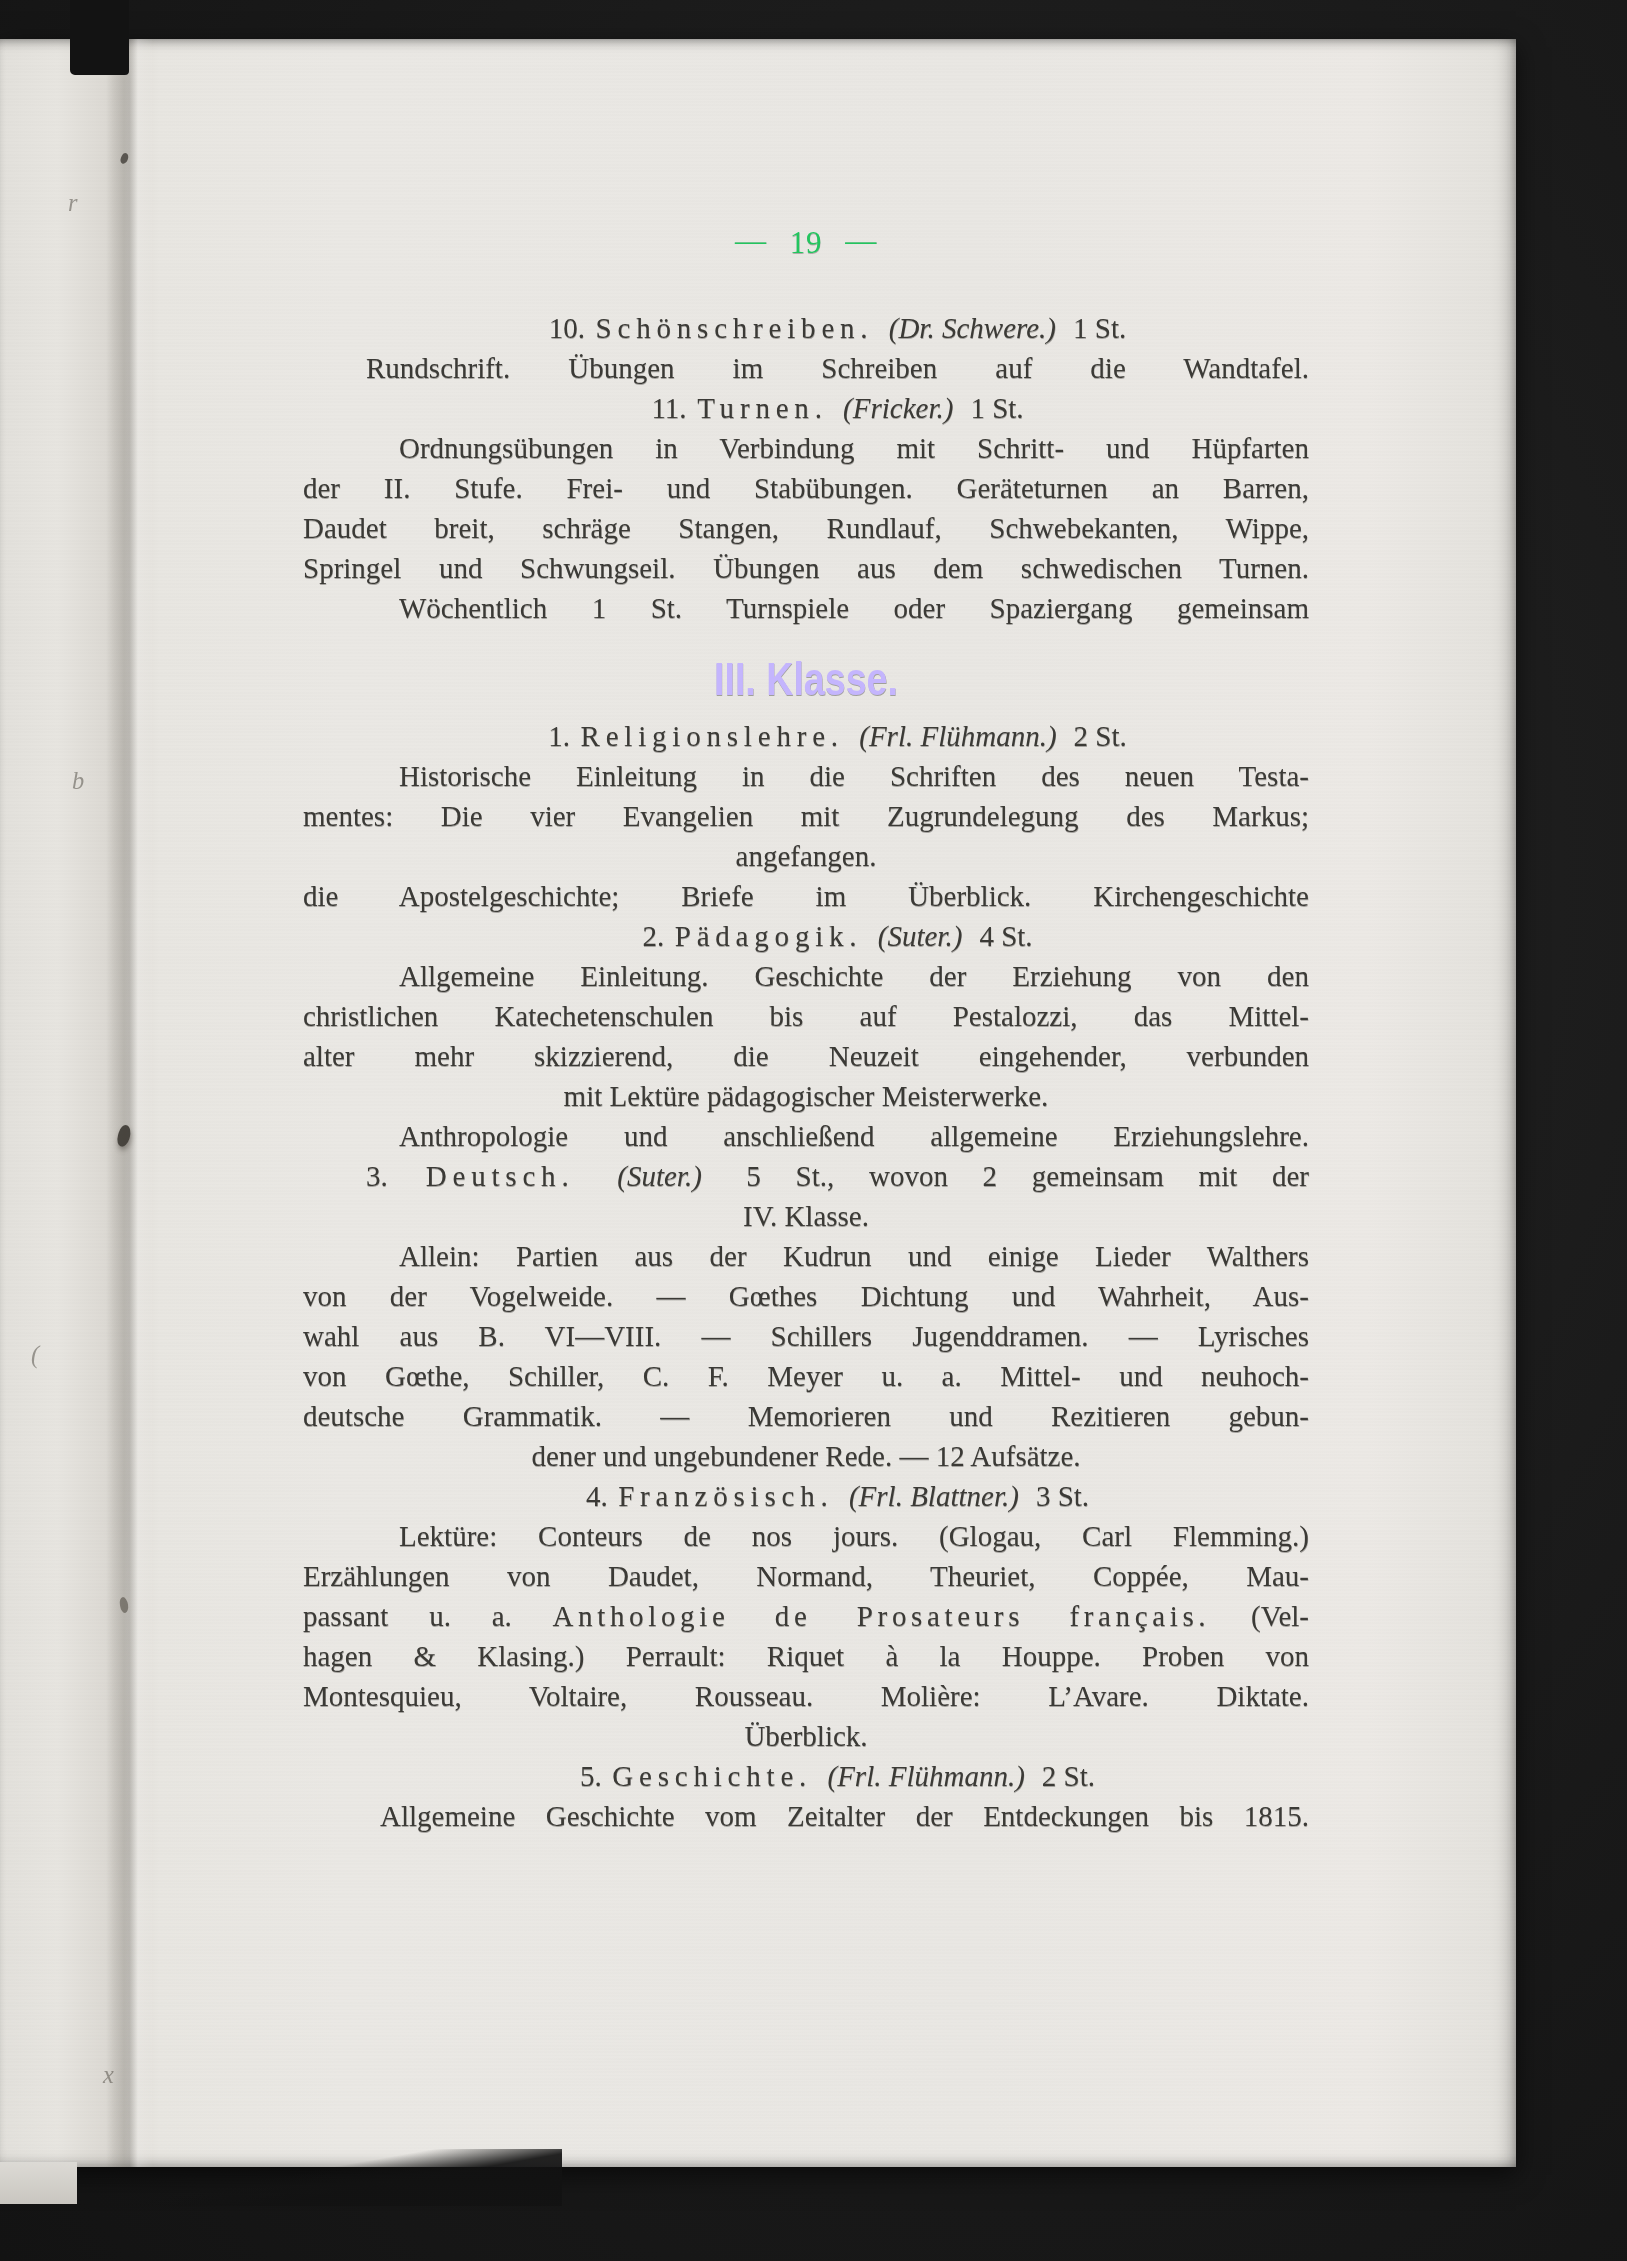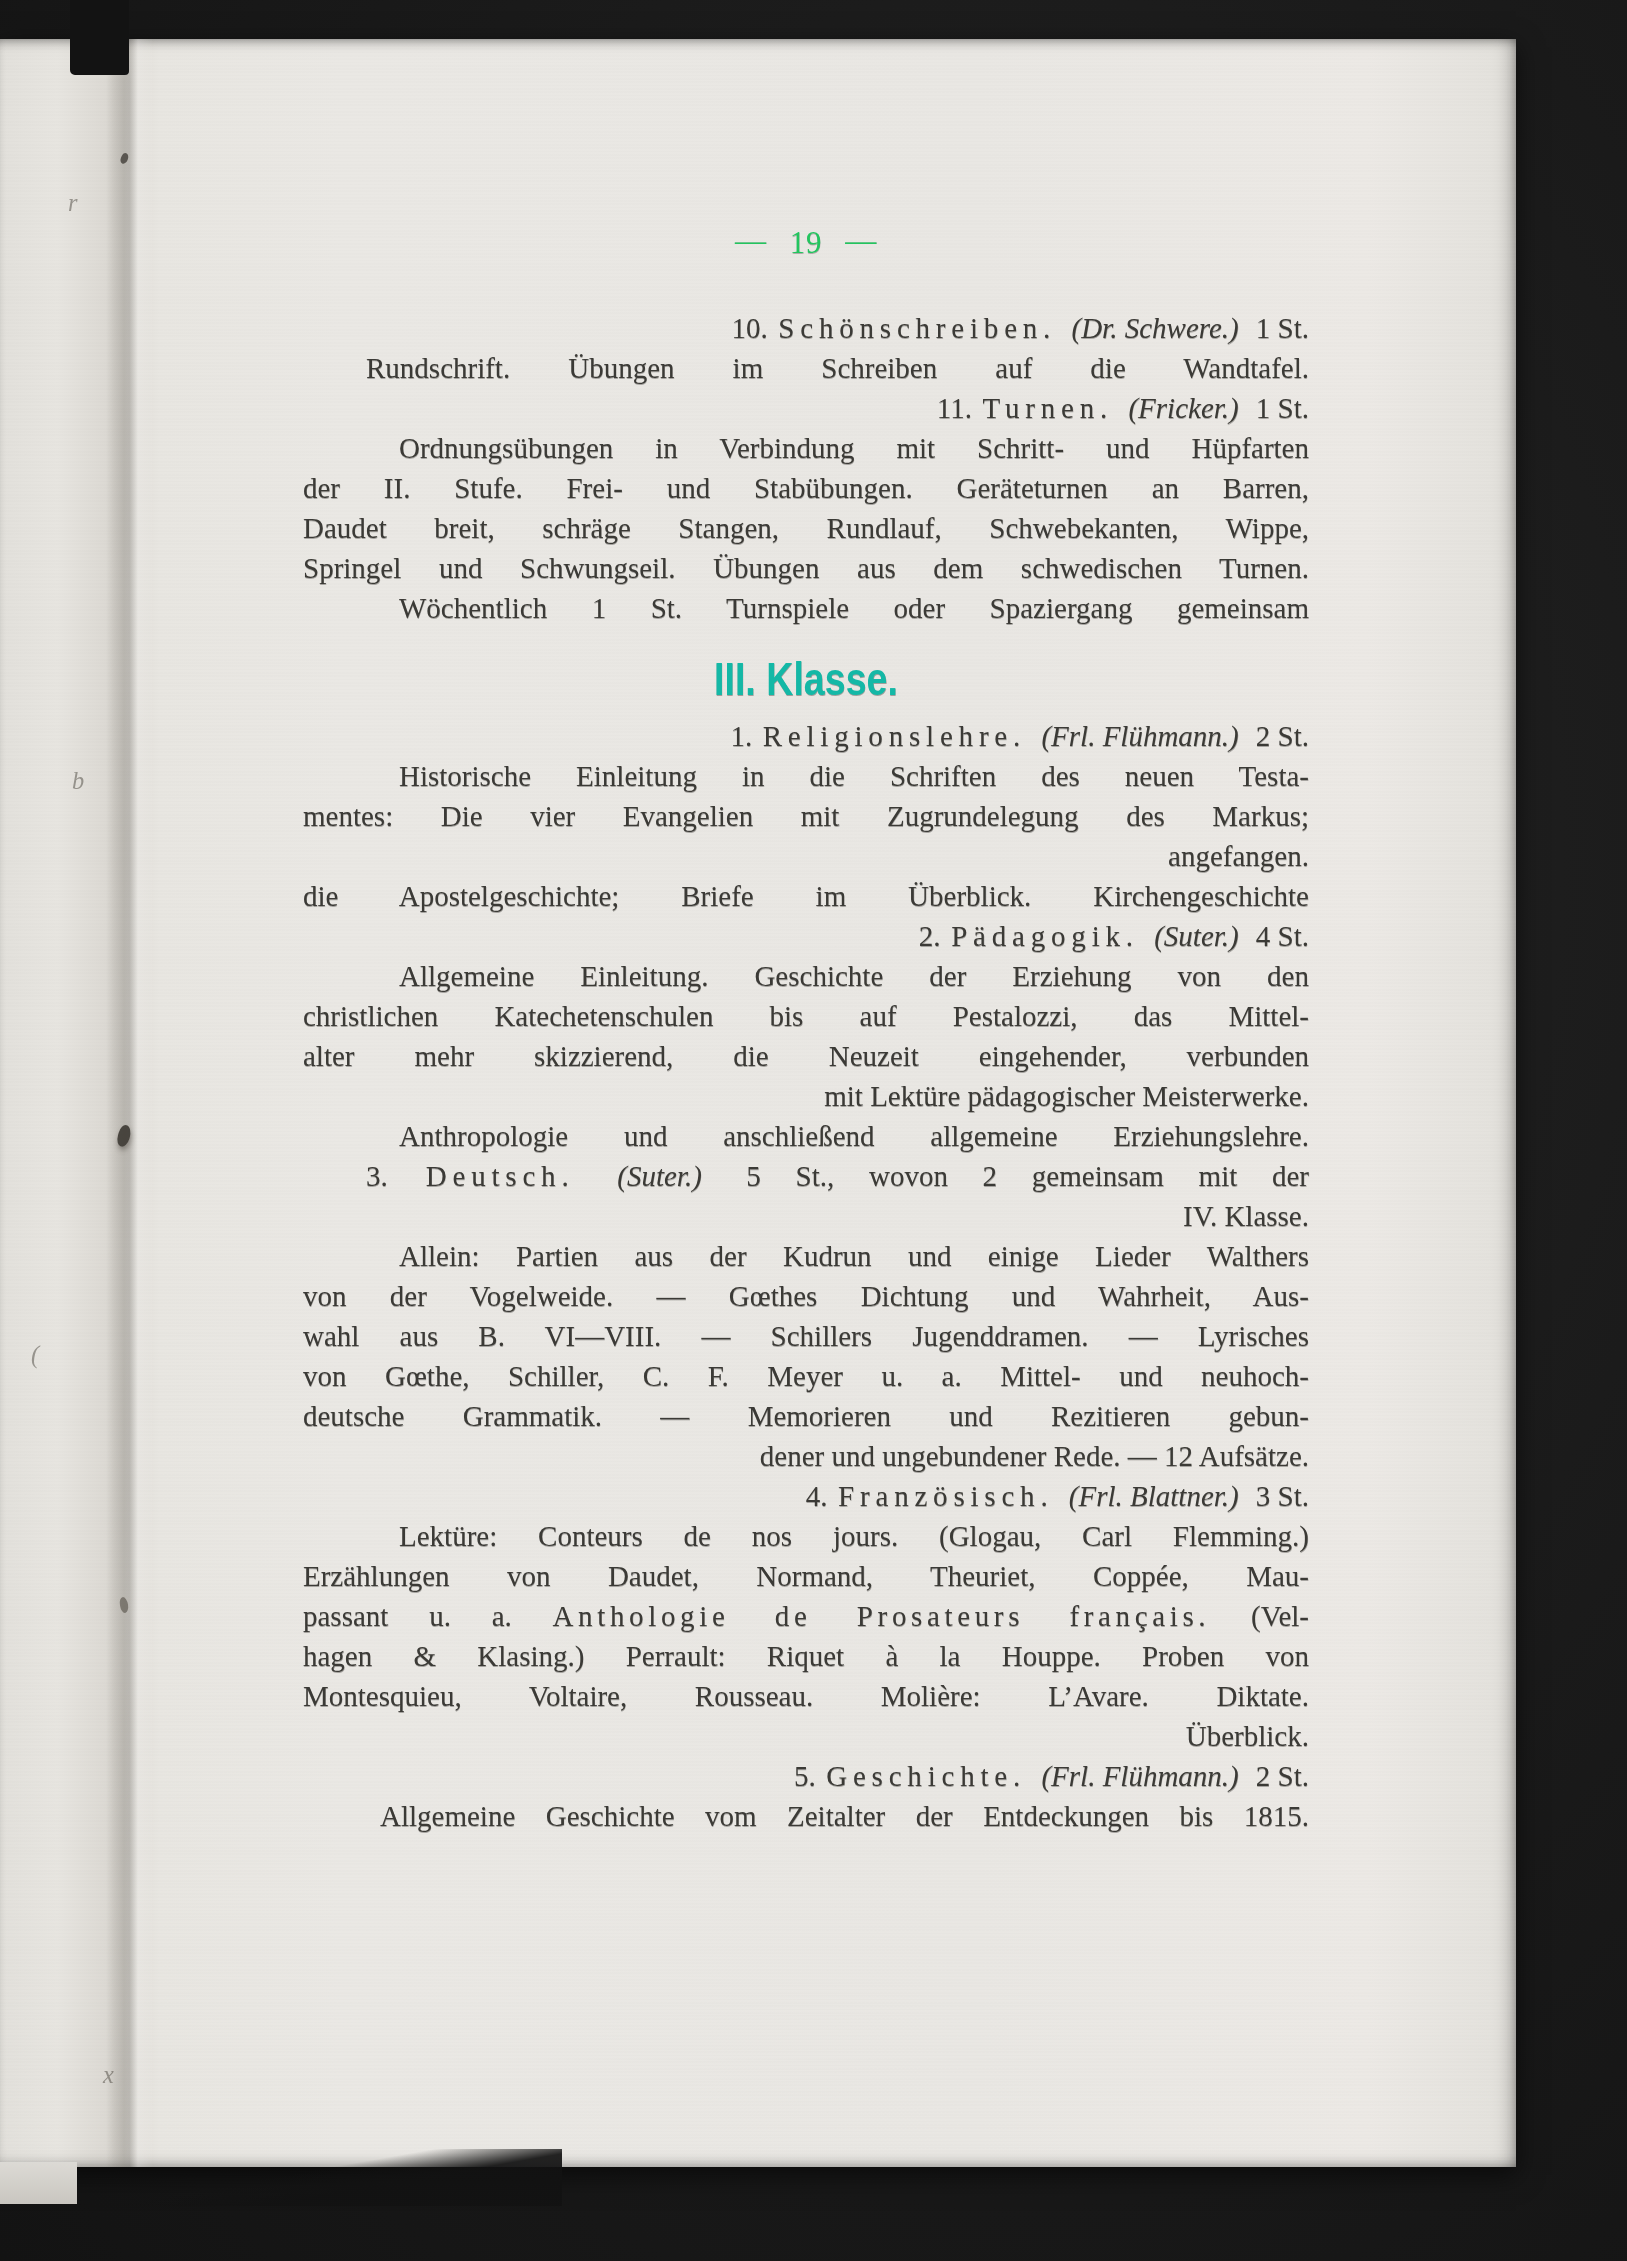--- a/index.html
+++ b/index.html
@@ -58,33 +58,33 @@
     text-align:center; font-size:31px; color:#22c55e; letter-spacing:0.8px;
     text-shadow:0.3px 0.5px 0.5px rgba(40,38,34,0.3);
   }
   .page-num-row .dash { display:inline-block; margin:0 23px; transform:translateY(-2.4px); }
   #text-block {
     position:absolute; left:303px; top:308px; width:1006px;
     font-size:29px; line-height:40px; color:#3b3a36;
     text-shadow:0.3px 0.5px 0.6px rgba(40,38,34,0.35);
   }
   .para { margin:0; }
-  .line { text-align:right; }
+  .line { text-align:center; }
   .line.just { text-align:justify; text-align-last:justify; }
   .ind-n  { padding-left:63px; }
   .ind-b  { padding-left:96px; }
   .ind-b2 { padding-left:77px; }
   .s-sp  { letter-spacing:0.2em;  margin-left:3.3px; }
   .s-sp2 { letter-spacing:0.16em; }
   .s-it  { font-style:italic; margin-left:8.1px; }
   .s-hr  { margin-left:9.8px; }
   .klasse-heading {
     text-align:center; margin:22px 0 9px;
     font-family:"Liberation Sans","DejaVu Sans",sans-serif;
-    font-weight:bold; font-size:47px; line-height:57px; color:#14b8a6;
+    font-weight:bold; font-size:47px; line-height:57px; color:#c4b5fd;
     text-shadow:0.4px 0.7px 0.7px rgba(30,29,26,0.35);
   }
   .kh-inner { display:inline-block; transform:scaleX(0.8); }
 </style>
 </head>
 <body>
 
 <div class="scan-bg"></div>
 
 <div class="page">

